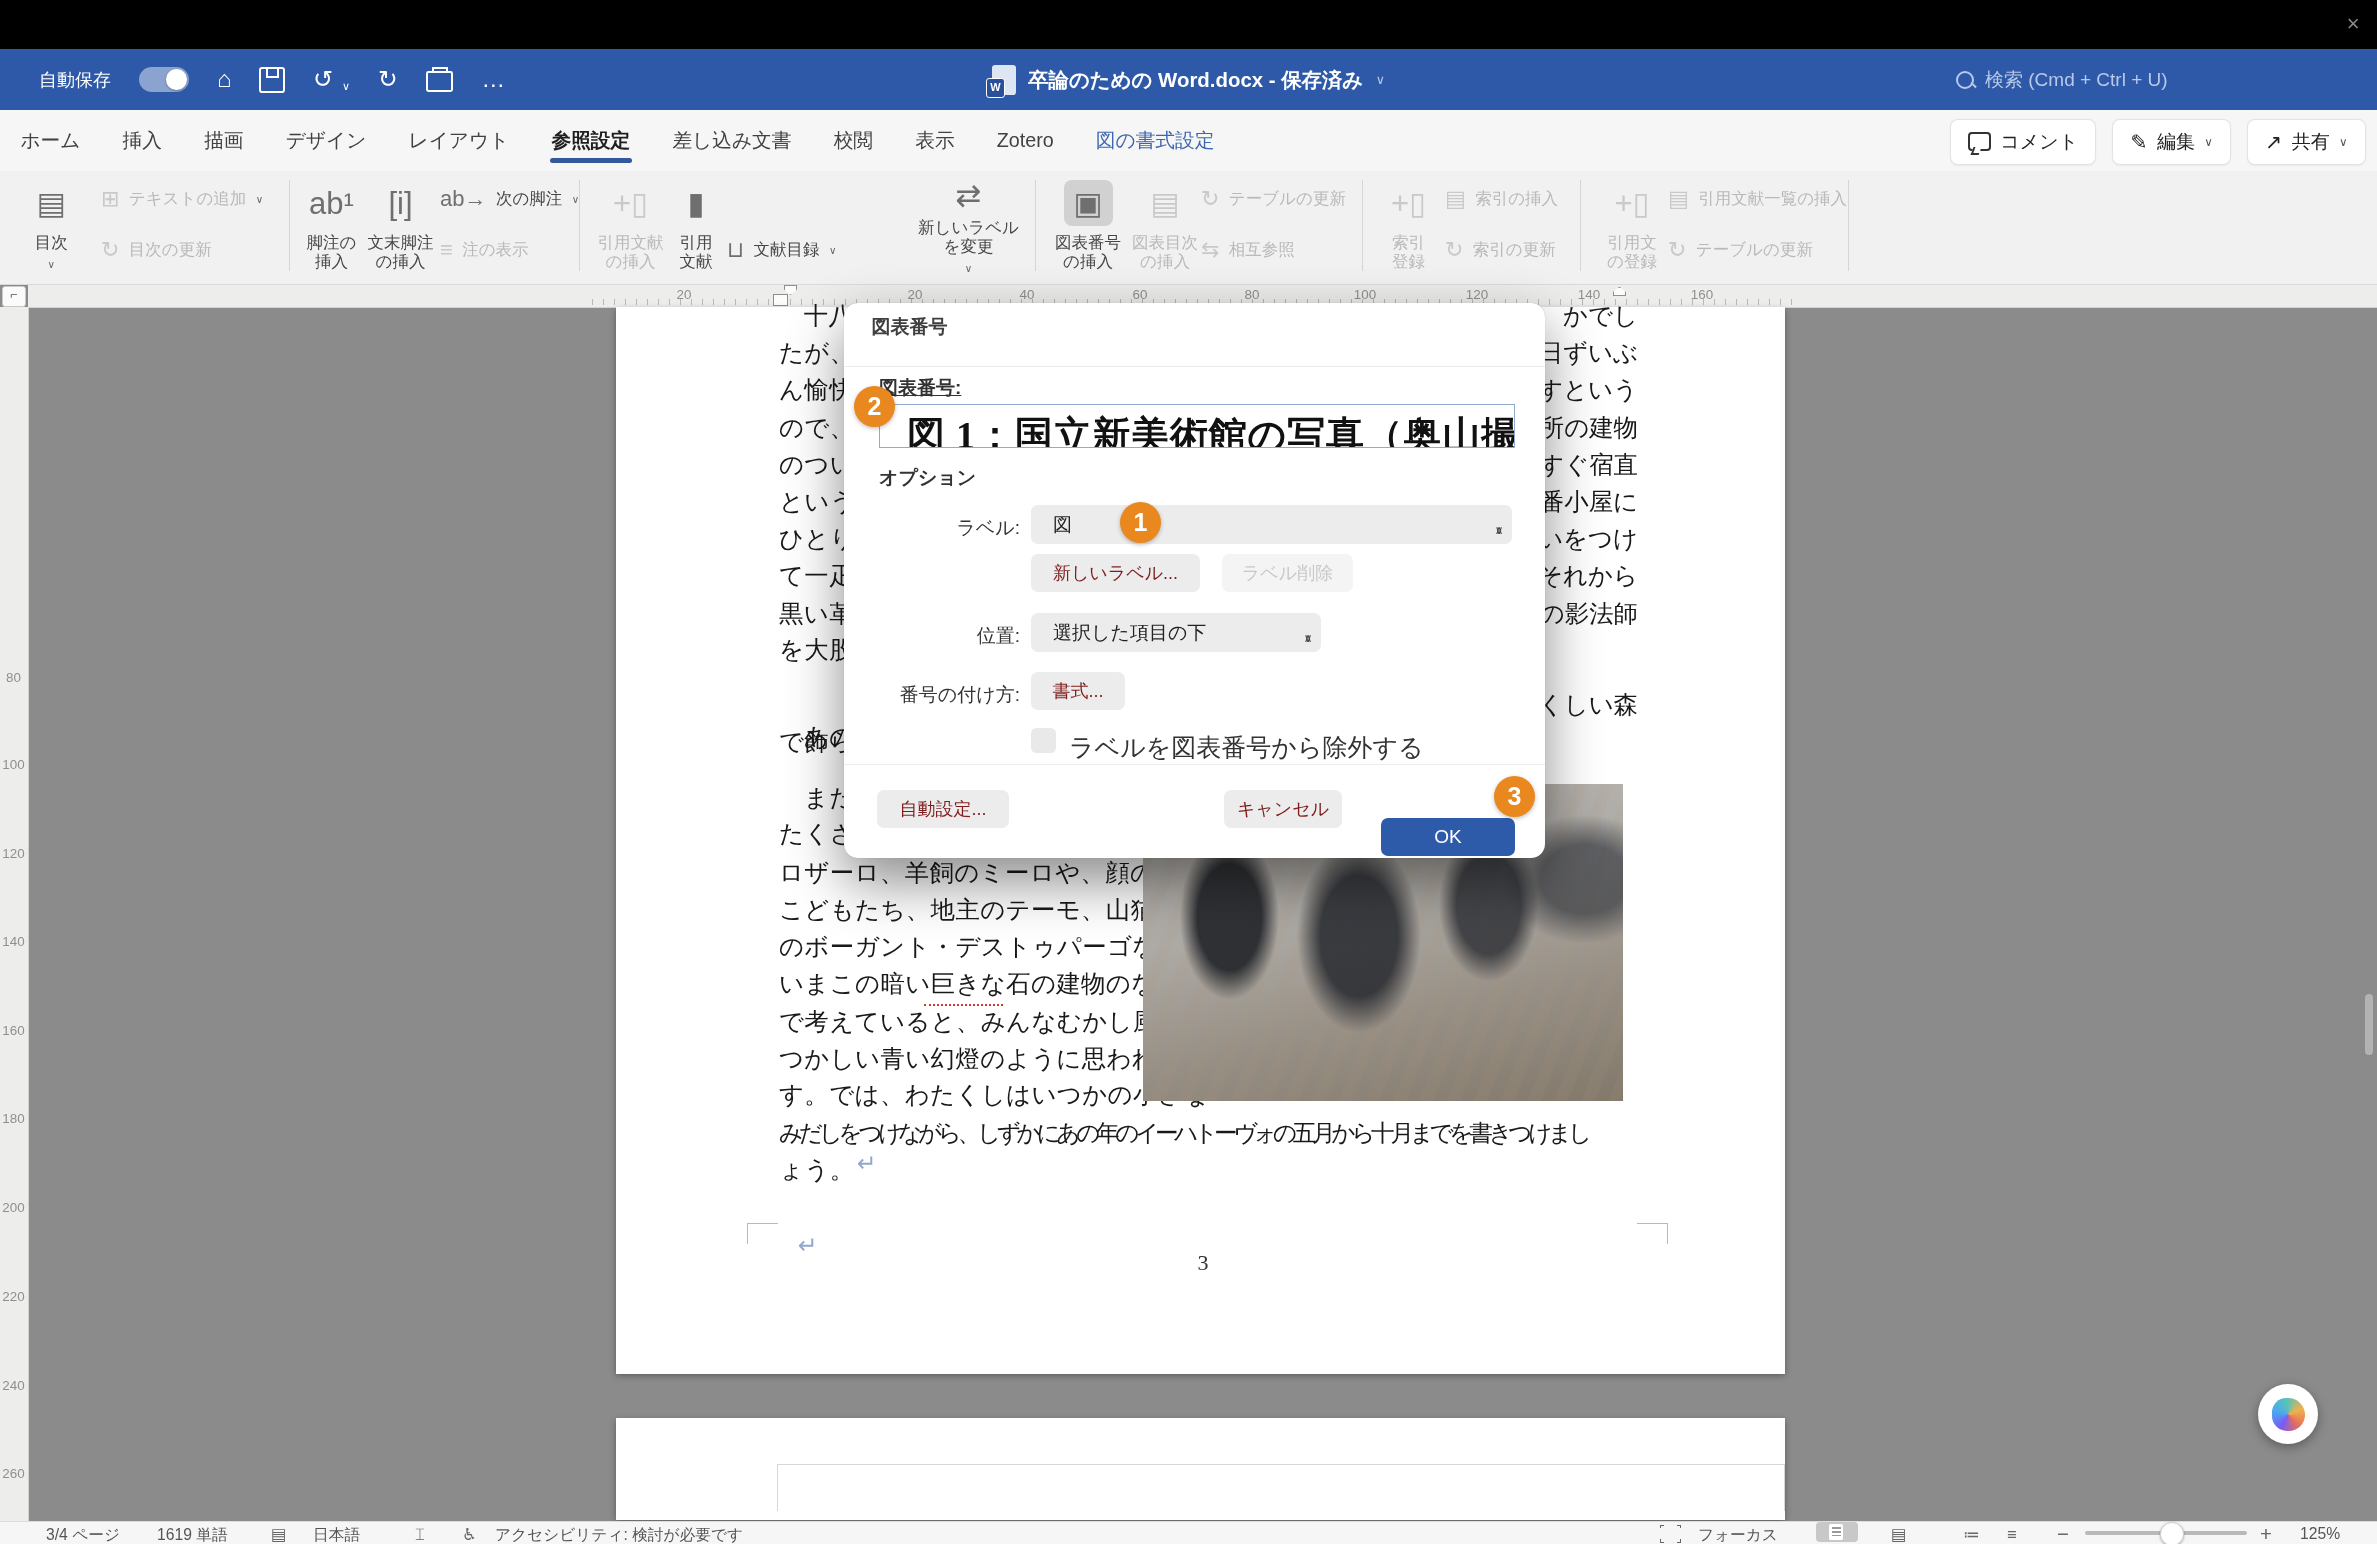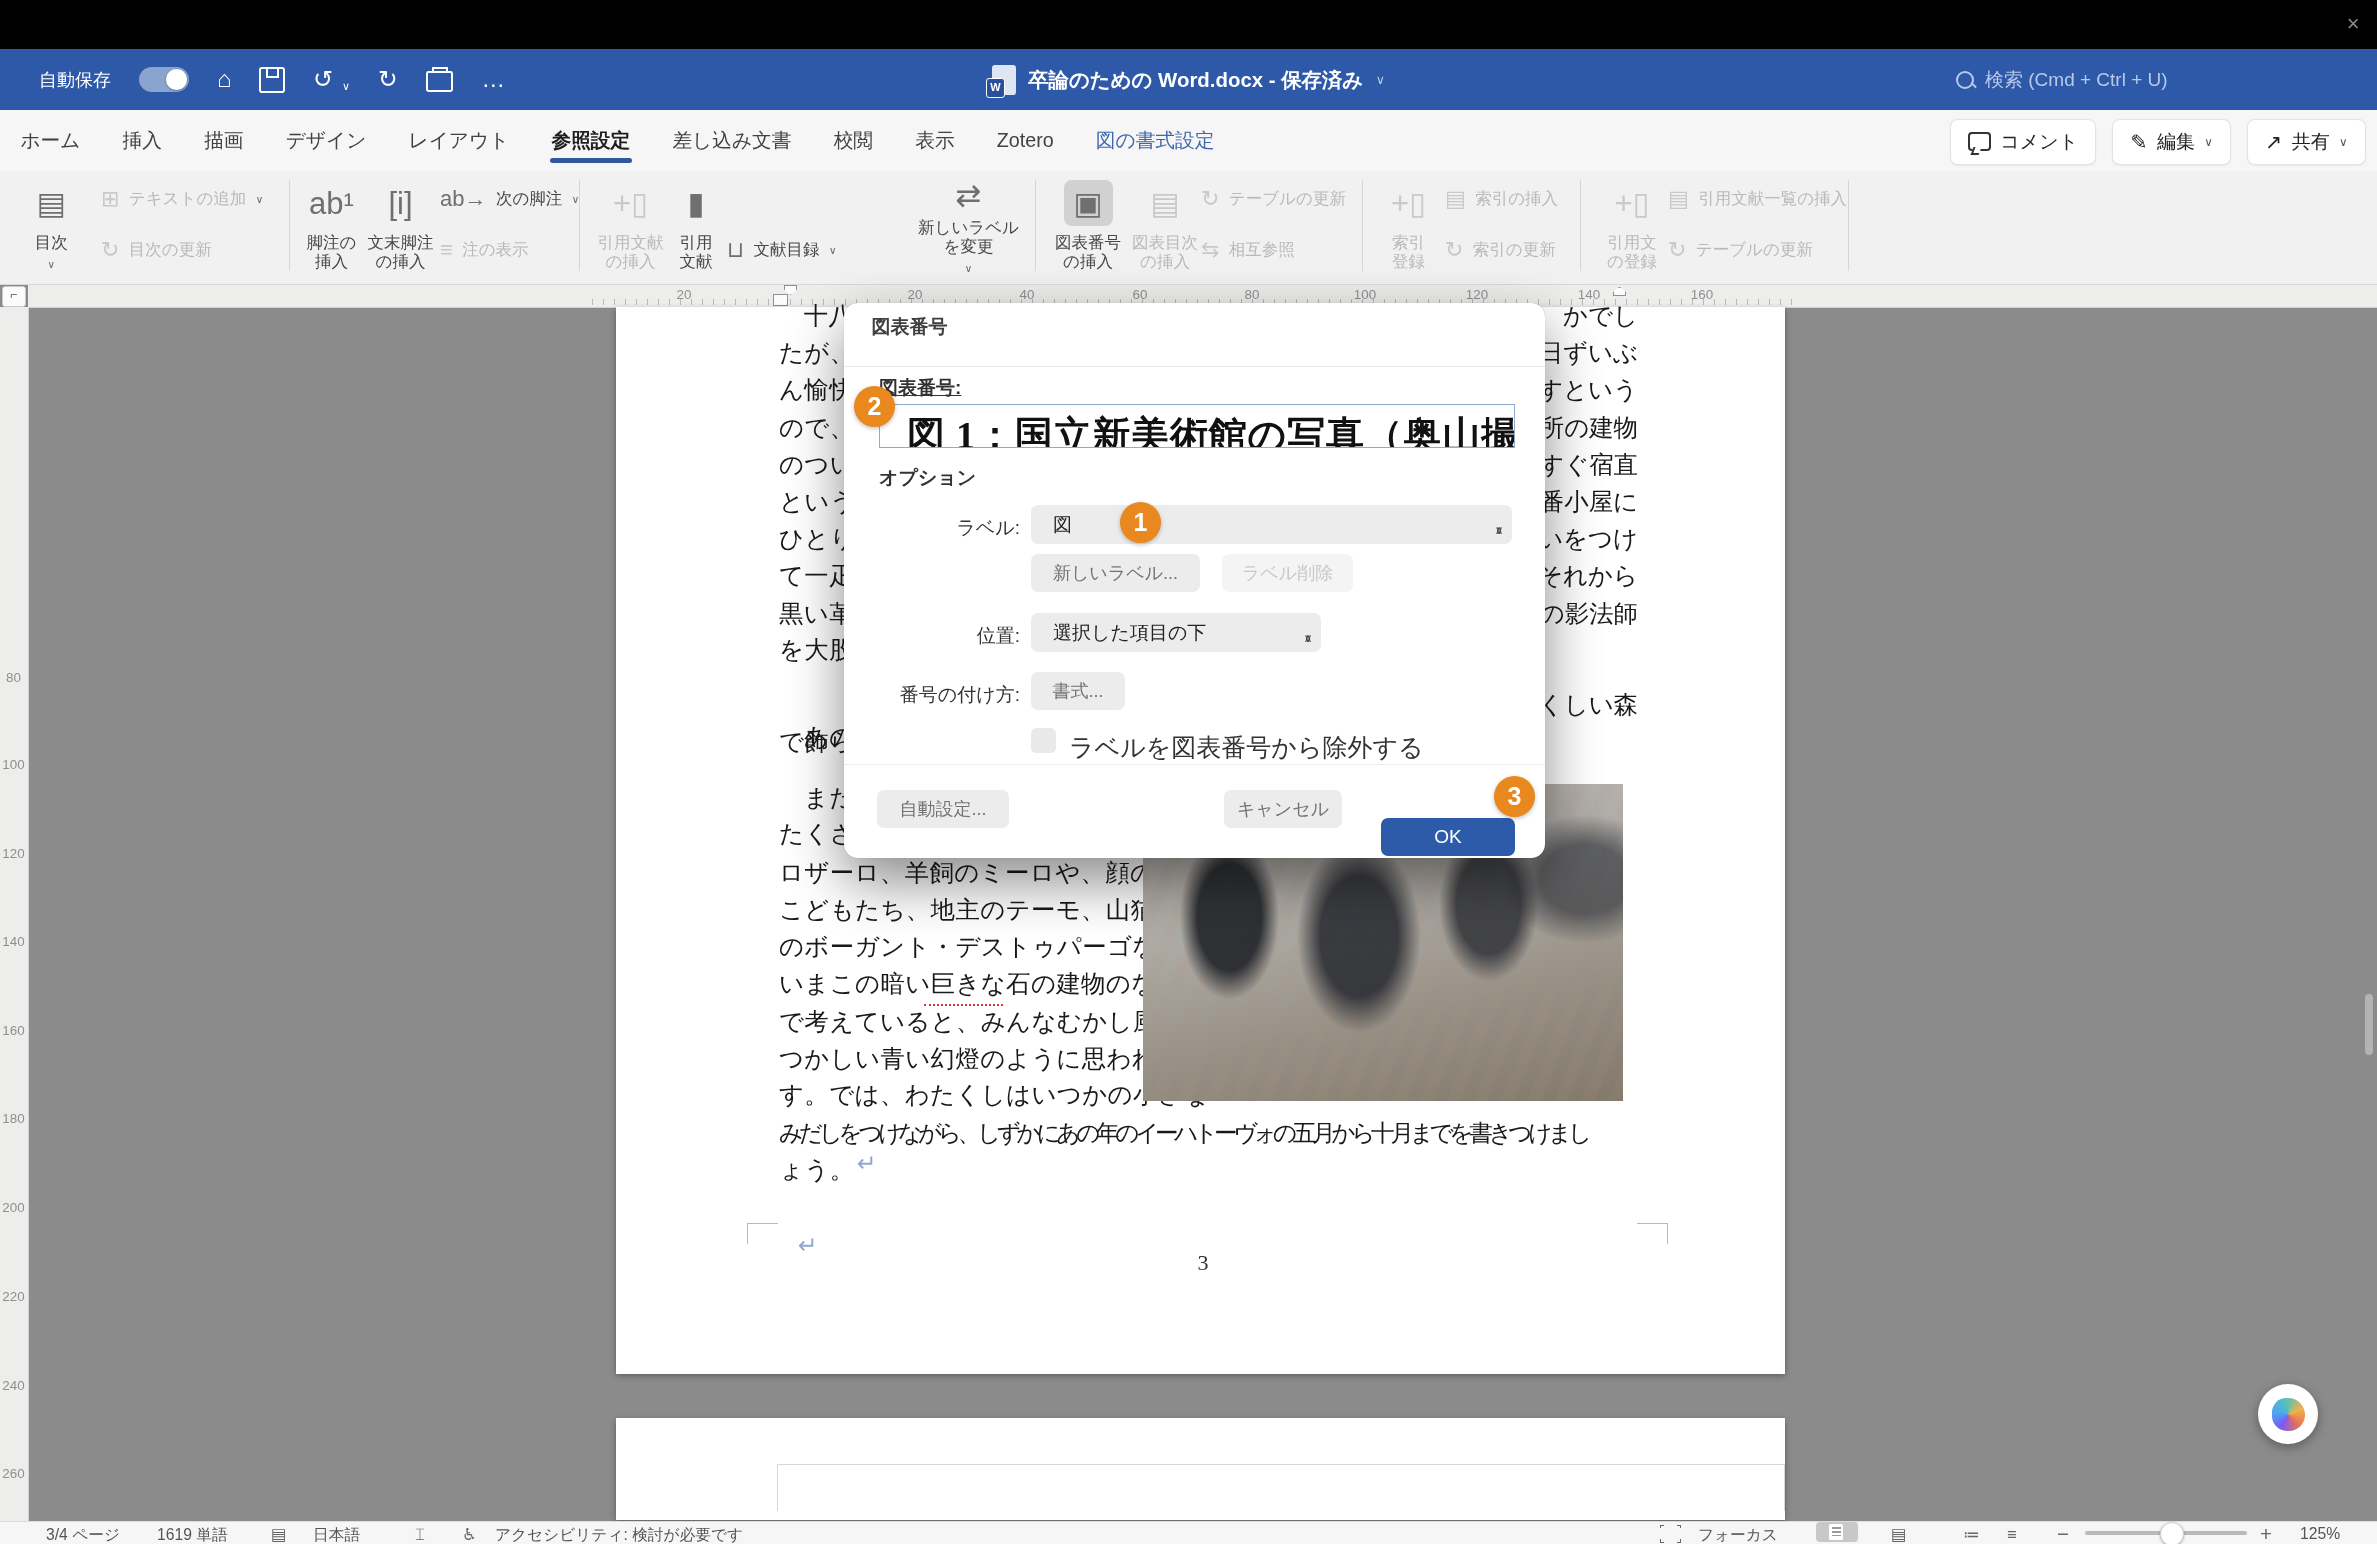--- a/index.html
+++ b/index.html
@@ -109,21 +109,21 @@
   #cap-field{left:35px;top:101px;width:634px;height:42px;border:1.6px solid #8fabd0;overflow:hidden;}
   #cap-text{left:27px;top:4.7px;font-family:"Liberation Serif","DejaVu Serif",serif;font-weight:bold;
             font-size:38px;color:#111;white-space:nowrap;letter-spacing:0.8px;}
   #opt-label{left:35px;top:162px;font-size:19px;font-weight:600;color:#333;}
   .dlabel{width:176px;text-align:right;font-size:19px;color:#333;}
   #lbl-label{left:0;top:212px;}
   #lbl-dd{left:187px;top:202px;width:481px;height:39px;}
   .dd{background:#ececec;border-radius:7px;display:flex;align-items:center;font-size:19px;color:#222;padding-left:22px;box-sizing:border-box;}
   .dd .ddval{position:static;}
   .dd .ddchev{position:absolute;right:17.3px;top:50%;transform:translateY(-50%);display:flex;flex-direction:column;font-size:11.8px;line-height:10.2px;color:#444;}
-  .dbtn{background:#ececec;border-radius:7px;font-size:18px;color:#737373;display:flex;align-items:center;justify-content:center;box-sizing:border-box;}
+  .dbtn{background:#ececec;border-radius:7px;font-size:18px;color:#7f1d1d;display:flex;align-items:center;justify-content:center;box-sizing:border-box;}
   .dbtn.disabled{background:#f4f4f4;color:#c8c8c8;}
   #btn-newlabel{left:187px;top:251px;width:169px;height:38px;}
   #btn-dellabel{left:378px;top:251px;width:131px;height:38px;}
   #pos-label{left:0;top:320px;}
   #pos-dd{left:187px;top:310px;width:290px;height:39px;}
   #num-label{left:0;top:379px;}
   #btn-format{left:187px;top:369px;width:94px;height:38px;}
   #cb{left:187px;top:425px;width:25px;height:25px;background:#e9e9e9;border-radius:5.5px;}
   #cb-label{left:225px;top:428px;font-size:25px;color:#333;}
   #dlg-hr2{left:0;top:461px;width:701px;height:0.8px;background:#ececec;}

